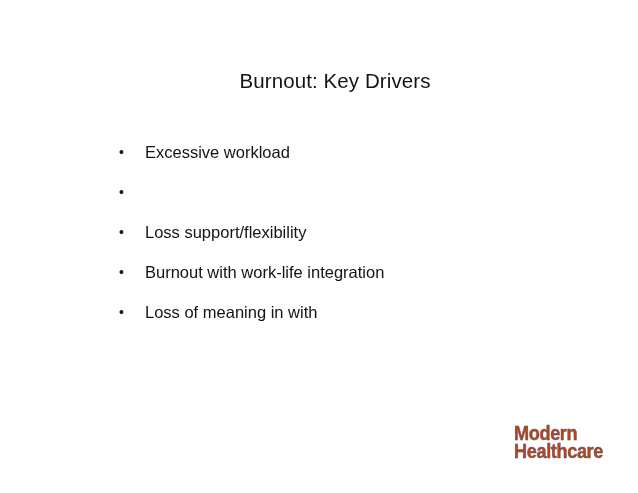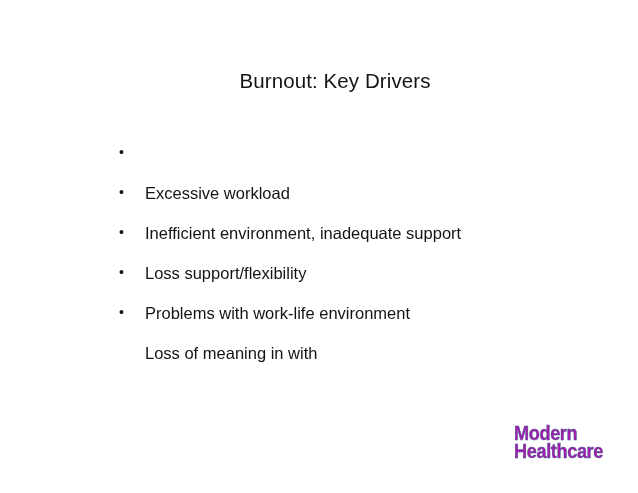--- a/index.html
+++ b/index.html
@@ -64,33 +64,32 @@
     width: 10px;
     line-height: 24px;
     font-size: 14px;
     color: #141414;
     text-align: left;
   }
 
   .bullet-text {
     display: inline-block;
     vertical-align: top;
-    margin-top: 41px;
   }
 
   
   #brand-logo {
     position: absolute;
     left: 514px;
     top: 424px;
     width: 104px;
     font-family: "Liberation Sans Narrow", "Liberation Sans", sans-serif;
     font-weight: 700;
     font-style: normal;
-    color: #a21caf;
+    color: #c2410c;
     line-height: 18px;
     letter-spacing: -0.4px;
     -webkit-text-stroke: 0.45px #415a88;
   }
 
   .logo-line {
     display: block;
     font-size: 19.5px;
     transform: scaleX(0.93);
     transform-origin: left center;
@@ -108,31 +107,30 @@
 
   <ul id="bullet-list">
 
     <li class="bullet-item">
       <span class="bullet-marker">•</span>
       <span class="bullet-text">Excessive workload</span>
     </li>
 
     <li class="bullet-item">
       <span class="bullet-marker">•</span>
-      <span class="bullet-text">Inefficient environment, inadequate support</span>
     </li>
 
     <li class="bullet-item">
       <span class="bullet-marker">•</span>
       <span class="bullet-text">Loss support/flexibility</span>
     </li>
 
     <li class="bullet-item">
       <span class="bullet-marker">•</span>
-      <span class="bullet-text">Problems with work-life environment</span>
+      <span class="bullet-text">Burnout with work-life integration</span>
     </li>
 
     <li class="bullet-item">
       <span class="bullet-marker">•</span>
       <span class="bullet-text">Loss of meaning in with</span>
     </li>
 
   </ul>
 
   <div id="brand-logo">

